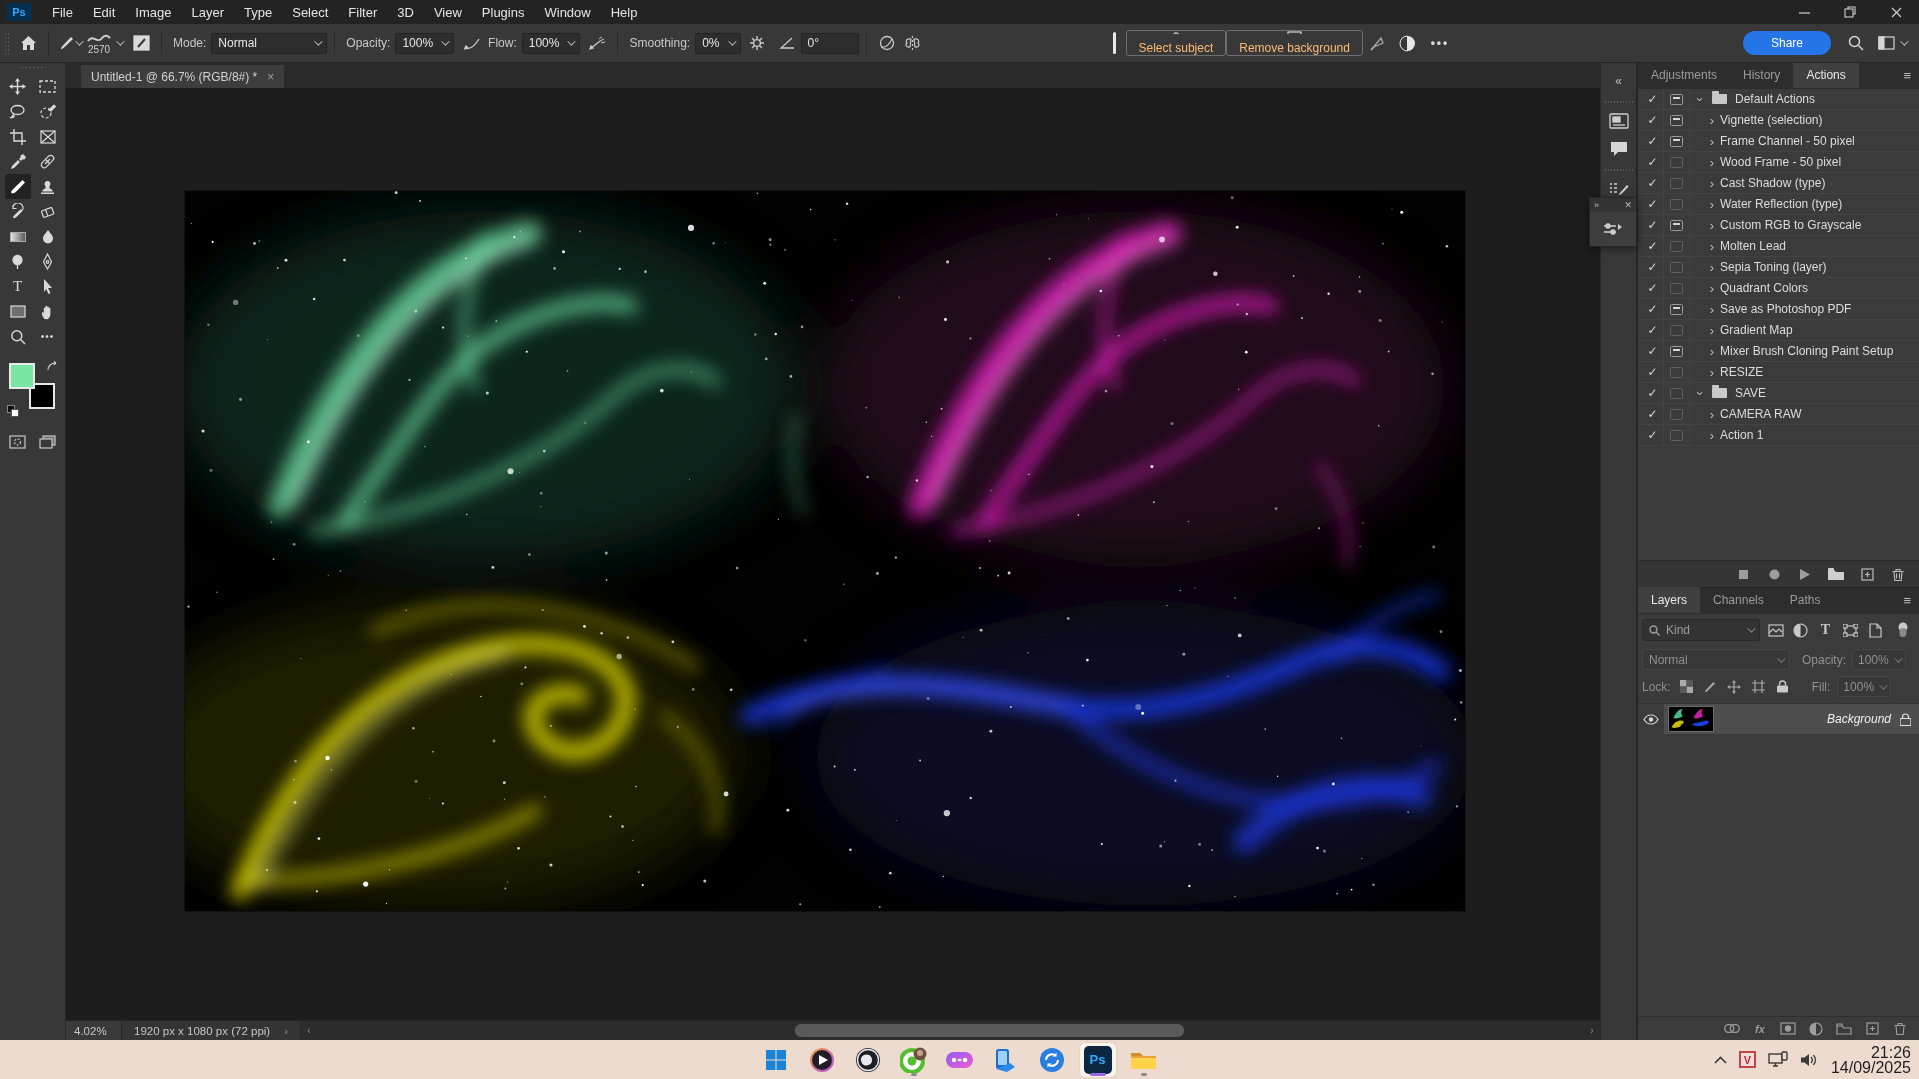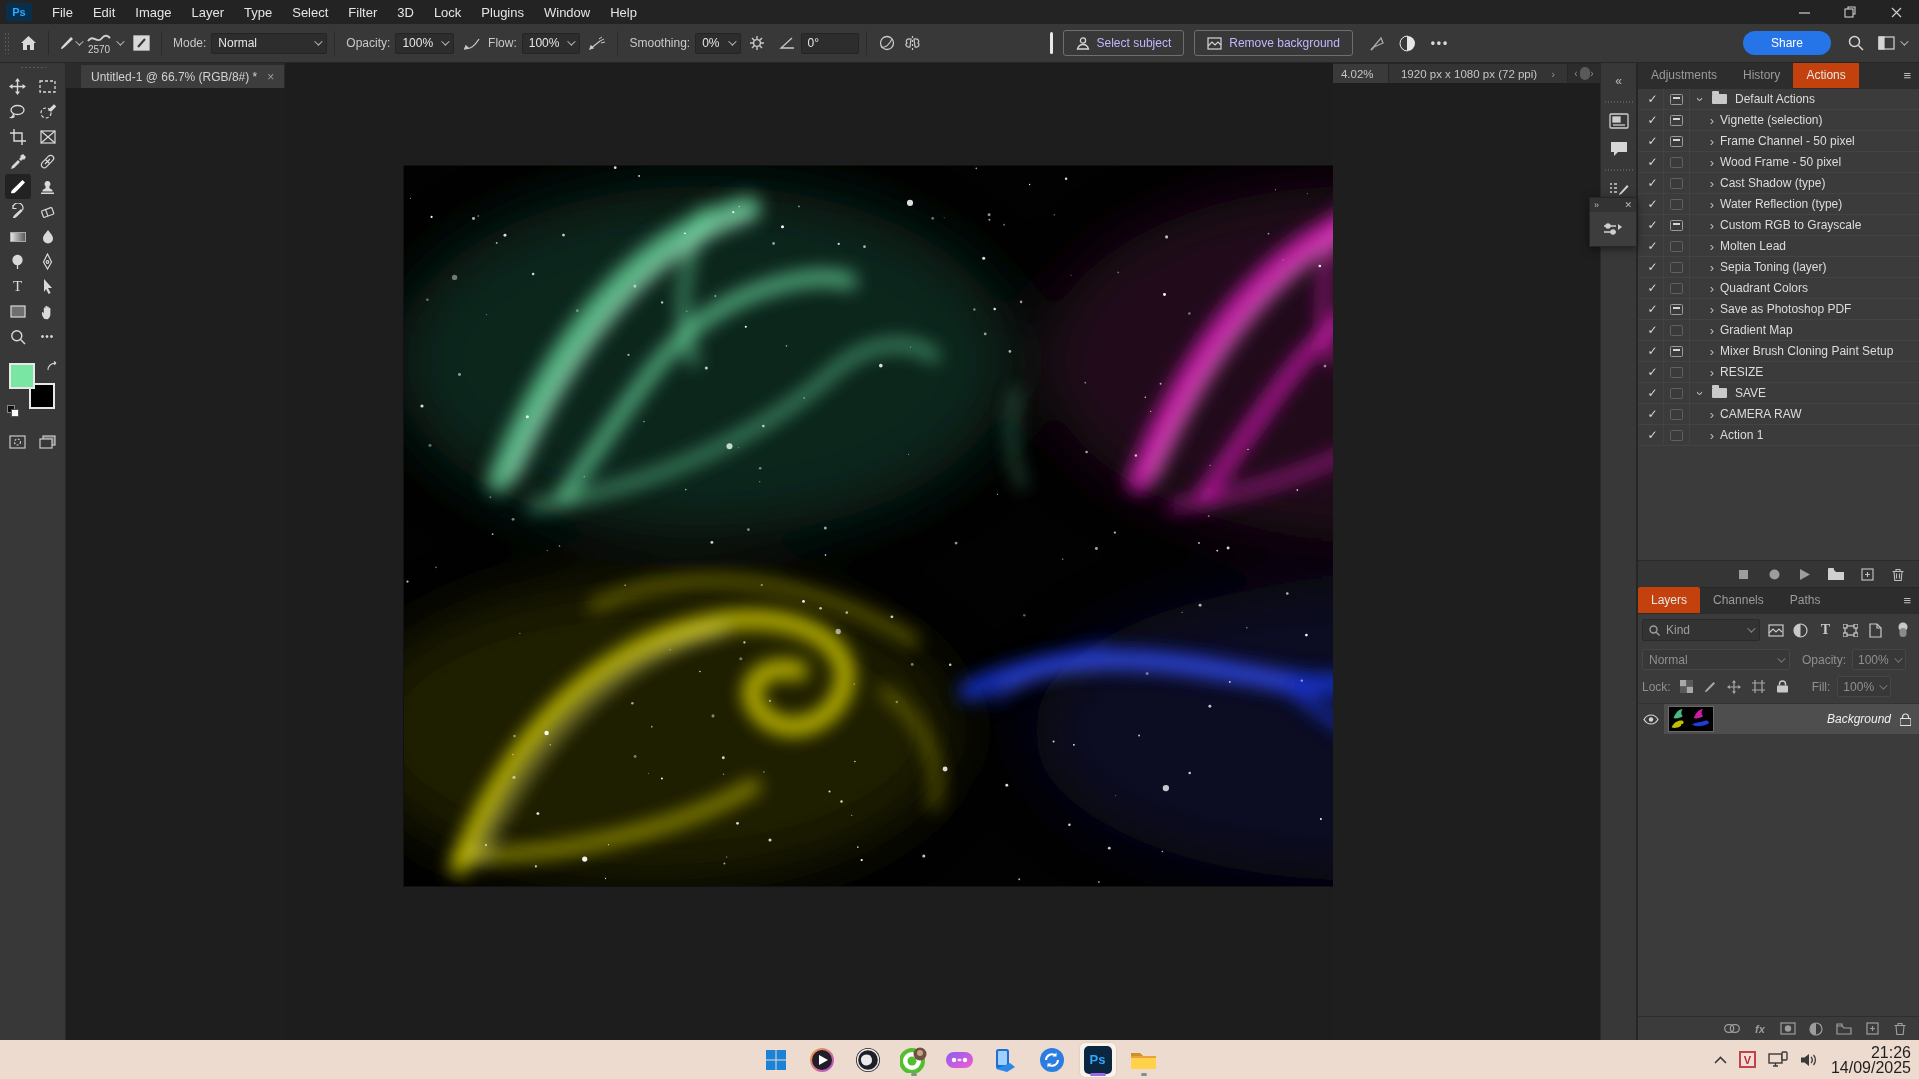--- a/index.html
+++ b/index.html
@@ -28,21 +28,21 @@
     transform:rotate(45deg) translateY(-2px);display:inline-block;flex:none;}
   .sep{width:1px;height:24px;background:#2b2b2b;margin:0 7px;flex:none;}
   .olabel{color:#c9c9c9;margin:0 5px 0 4px;white-space:nowrap;text-align:right;}
   .fld{background:#2d2d2d;border:1px solid #242424;border-radius:2px;height:21px;
     display:flex;align-items:center;padding:0 6px;color:#e6e6e6;gap:6px;}
   .fld .cv{margin-left:2px;}
   .brush-preset{display:flex;flex-direction:column;align-items:center;line-height:10px;margin:0 2px;}
   .brush-preset .num{font-size:10px;color:#cfcfcf;}
   .whitebar{width:3px;height:22px;background:#e9e9e9;border-radius:2px;margin:0 10px 0 0;flex:none;}
   .capsule{border:1px solid #6e6e6e;border-radius:3px;height:26px;display:flex;align-items:center;
-    gap:7px;padding:0 12px;color:#c4b5fd;margin-right:10px;white-space:nowrap;}
+    gap:7px;padding:0 12px;color:#fdba74;white-space:nowrap;flex-direction:column;}
   #share-btn{background:#2675e8;color:#fff;border-radius:13px;height:24px;padding:0 28px;
     display:flex;align-items:center;font-size:12px;margin-right:12px;}
 
   
   #workspace{position:absolute;top:63px;left:0;width:1919px;height:977px;display:flex;}
 
   
   #toolstrip{width:66px;background:#383838;border-right:1px solid #2a2a2a;flex:none;
     display:flex;flex-direction:column;align-items:center;padding-top:3px;}
   .hgrip{width:26px;height:4px;margin-bottom:4px;
@@ -53,21 +53,21 @@
   #swatches{position:relative;width:52px;height:58px;margin-top:12px;}
   #fg-swatch{position:absolute;left:2px;top:2px;width:26px;height:26px;border:2px solid #e8e8e8;}
   #bg-swatch{position:absolute;left:22px;top:22px;width:26px;height:26px;border:2px solid #e8e8e8;background:#000;}
   #swap-colors{position:absolute;right:0;top:0;color:#cfcfcf;font-size:11px;}
   #default-swatches{position:absolute;left:0;bottom:2px;width:12px;height:12px;}
   #default-swatches .a{position:absolute;left:0;top:0;width:8px;height:8px;background:#111;border:1px solid #888;}
   #default-swatches .b{position:absolute;left:4px;top:4px;width:8px;height:8px;background:#fff;border:1px solid #555;}
   #toolbottom{display:grid;grid-template-columns:26px 26px;gap:0 4px;margin-top:10px;}
 
   
-  #centercol{flex:1;display:flex;flex-direction:row;min-width:0;}
+  #centercol{flex:1;display:flex;flex-direction:column;min-width:0;}
   #tabbar{height:25px;background:#2b2b2b;display:flex;align-items:flex-end;padding-left:14px;flex:none;}
   #doc-tab{height:24px;background:#3d3d3d;border:1px solid #2a2a2a;border-bottom:none;
     display:flex;align-items:center;padding:0 10px;color:#d2d2d2;gap:10px;font-size:12px;border-radius:2px 2px 0 0;}
   #doc-tab .close{color:#9a9a9a;font-size:12px;}
   #canvasarea{flex:1;position:relative;background:#1d1d1d;overflow:hidden;}
   #canvas-doc{position:absolute;left:119px;top:103px;width:1280px;height:720px;background:#000;box-shadow:0 0 0 1px #111;}
 
   
   #statusrow{height:20px;background:#323232;border-top:1px solid #262626;display:flex;align-items:center;flex:none;color:#c6c6c6;font-size:11.5px;}
   #zoom-box{padding:0 8px;height:100%;display:flex;align-items:center;background:#3a3a3a;border-right:1px solid #262626;min-width:56px;}
@@ -84,21 +84,21 @@
     background-image:radial-gradient(#5a5a5a 1px,transparent 1px);background-size:3px 4px;}
   #float-panel{position:absolute;top:134px;left:-12px;width:48px;background:#3d3d3d;border:1px solid #262626;
     box-shadow:0 2px 8px rgba(0,0,0,.5);z-index:5;}
   #float-panel .fphead{height:14px;display:flex;align-items:center;justify-content:space-between;
     padding:0 4px;background:#333;color:#bbb;font-size:9px;}
 
   
   #rightcol{width:282px;flex:none;background:#3b3b3b;display:flex;flex-direction:column;border-left:1px solid #262626;}
   .ptabs{height:26px;background:#2d2d2d;display:flex;align-items:flex-end;flex:none;border-bottom:1px solid #2d2d2d;}
   .ptab{height:26px;padding:8px 13px;display:flex;align-items:center;color:#9b9b9b;font-size:12px;}
-  .ptab.active{background:#c2410c;color:#e8e8e8;border-radius:2px 2px 0 0;}
+  .ptab.active{background:#404040;color:#e8e8e8;border-radius:2px 2px 0 0;}
   .pmenu{margin-left:auto;margin-right:8px;color:#bdbdbd;font-size:13px;align-self:center;}
 
   #actionspanel{height:525px;flex:none;display:flex;flex-direction:column;border-bottom:1px solid #262626;}
   #actionlist{flex:1;overflow:hidden;}
   .arow{height:21px;display:flex;align-items:center;border-bottom:1px solid #434343;padding-left:4px;}
   .chkcol{width:22px;display:flex;justify-content:center;color:#d9d9d9;font-size:12px;border-right:1px solid #434343;align-self:stretch;align-items:center;}
   .dlgcol{width:26px;display:flex;justify-content:center;border-right:1px solid #434343;align-self:stretch;align-items:center;}
   .dlg{width:13px;height:11px;border:1px solid #9a9a9a;border-radius:1.5px;}
   .dlg.on::after{content:"";display:block;margin:2px auto 0;width:7px;height:2px;background:#d6d6d6;}
   .dlg.off{border-color:#606060;}
@@ -158,21 +158,21 @@
 <div id="titlebar">
   <div class="ps-logo">Ps</div>
   <div class="menu-item">File</div>
   <div class="menu-item">Edit</div>
   <div class="menu-item">Image</div>
   <div class="menu-item">Layer</div>
   <div class="menu-item">Type</div>
   <div class="menu-item">Select</div>
   <div class="menu-item">Filter</div>
   <div class="menu-item">3D</div>
-  <div class="menu-item">Lock</div>
+  <div class="menu-item">View</div>
   <div class="menu-item">Plugins</div>
   <div class="menu-item">Window</div>
   <div class="menu-item">Help</div>
   <div id="win-controls">
     <div class="wc">
         <svg width="11" height="11">
           <line x1="0" y1="6" x2="11" y2="6" stroke="#cfcfcf" stroke-width="1.2"></line>
         </svg>
       </div>
     <div class="wc">

